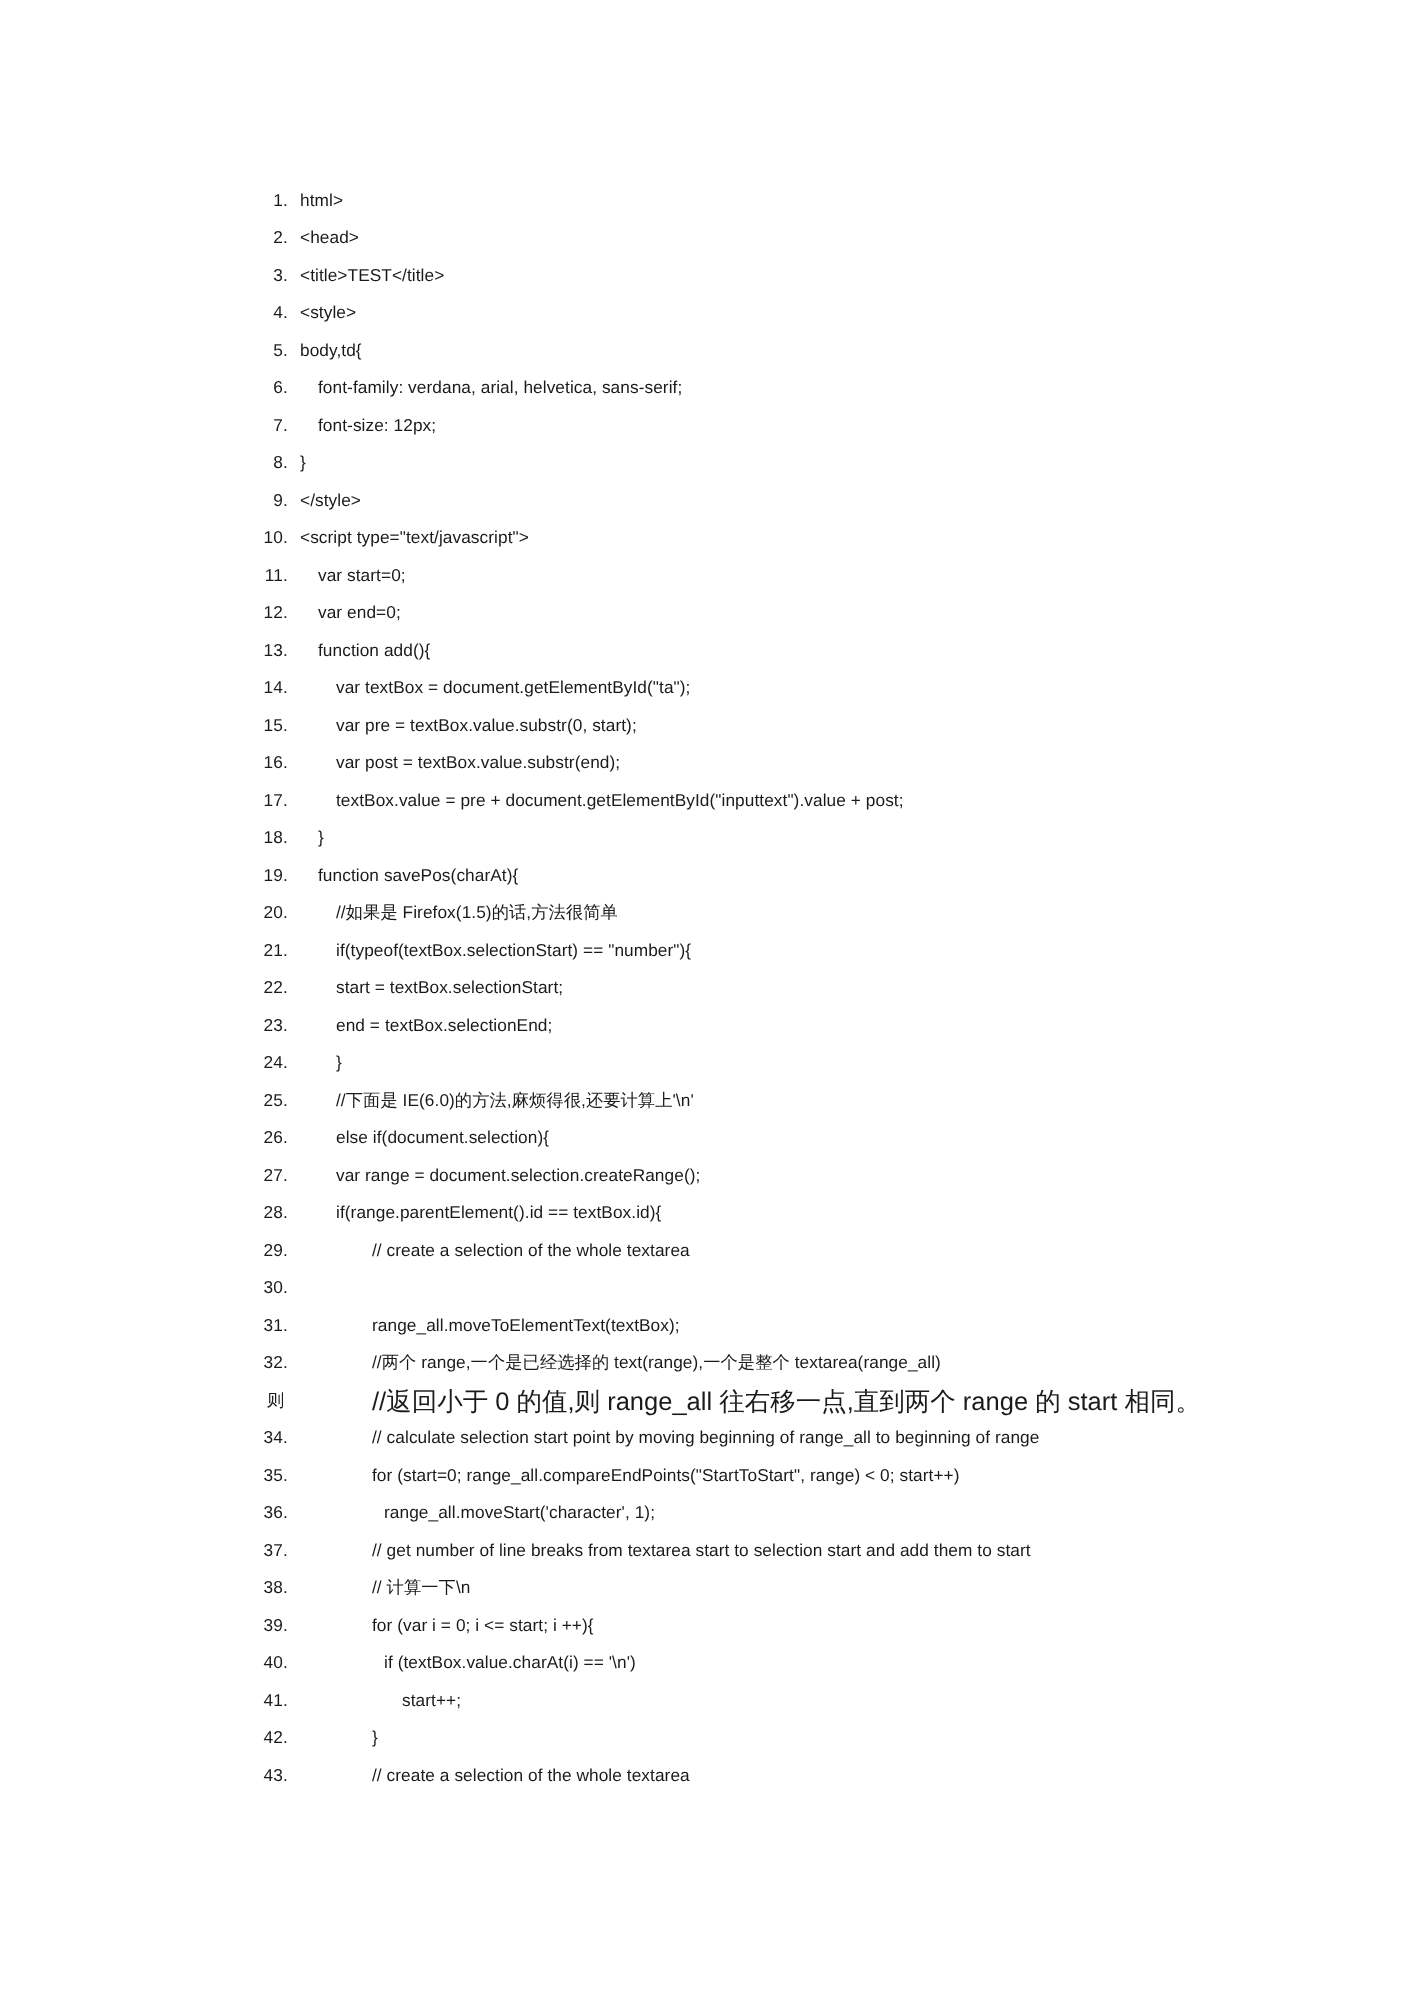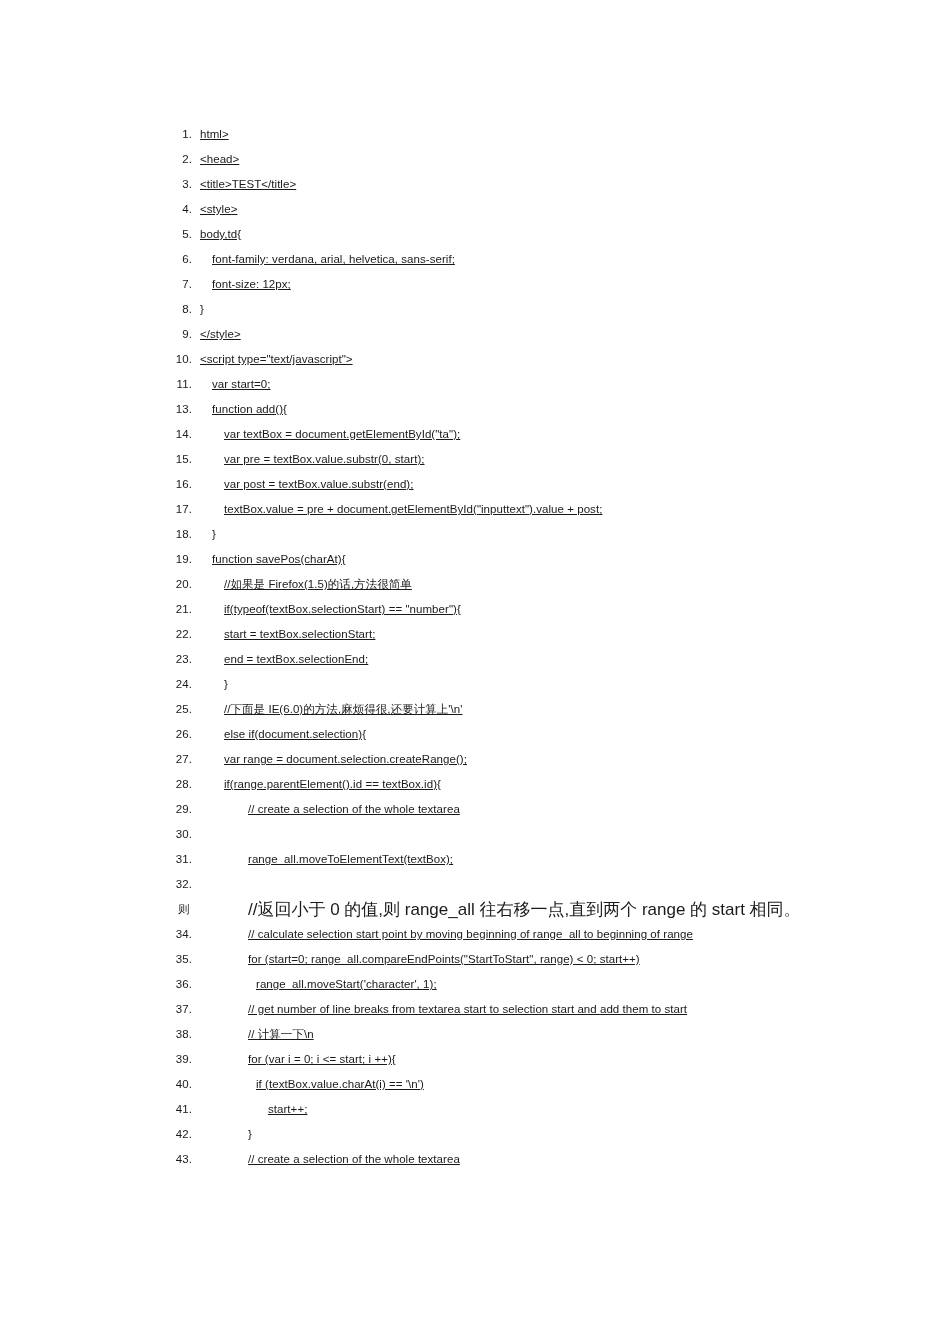--- a/index.html
+++ b/index.html
@@ -41,21 +41,20 @@
     color: #1a1a1a;
     letter-spacing: 0.1px;
   }
 
   .line-text {
     position: absolute;
     left: 200px;
     font-size: 11.5px;
     color: #1a1a1a;
     letter-spacing: 0.05px;
-    text-decoration: underline;
   }
 
   
   .ind-0  { left: 200px; }
   .ind-1  { left: 212px; }
   .ind-2  { left: 224px; }
   .ind-3  { left: 224px; }
   .ind-4  { left: 248px; }
   .ind-5  { left: 256px; }
 
@@ -124,20 +123,24 @@
     </div>
     <div class="code-line">
       <span class="line-number">10.</span>
       <span class="line-text ind-0">&lt;script type="text/javascript"&gt;</span>
     </div>
     <div class="code-line">
       <span class="line-number">11.</span>
       <span class="line-text ind-1">var start=0;</span>
     </div>
     <div class="code-line">
+      <span class="line-number">12.</span>
+      <span class="line-text ind-1">var end=0;</span>
+    </div>
+    <div class="code-line">
       <span class="line-number">13.</span>
       <span class="line-text ind-1">function add(){</span>
     </div>
     <div class="code-line">
       <span class="line-number">14.</span>
       <span class="line-text ind-2">var textBox = document.getElementById("ta");</span>
     </div>
     <div class="code-line">
       <span class="line-number">15.</span>
       <span class="line-text ind-2">var pre = textBox.value.substr(0, start);</span>
@@ -200,20 +203,21 @@
     </div>
     <div class="code-line">
       <span class="line-number">30.</span>
     </div>
     <div class="code-line">
       <span class="line-number">31.</span>
       <span class="line-text ind-4">range_all.moveToElementText(textBox);</span>
     </div>
     <div class="code-line">
       <span class="line-number">32.</span>
+      <span class="line-text ind-4">//两个 range,一个是已经选择的 text(range),一个是整个 textarea(range_all)</span>
     </div>
     <div class="cont-row">
       <span class="cont-marker">则</span>
       <span class="cont-text">//返回小于 0 的值,则 range_all 往右移一点,直到两个 range 的 start 相同。</span>
     </div>
     <div class="code-line">
       <span class="line-number">34.</span>
       <span class="line-text ind-4">// calculate selection start point by moving beginning of range_all to beginning of range</span>
     </div>
     <div class="code-line">

